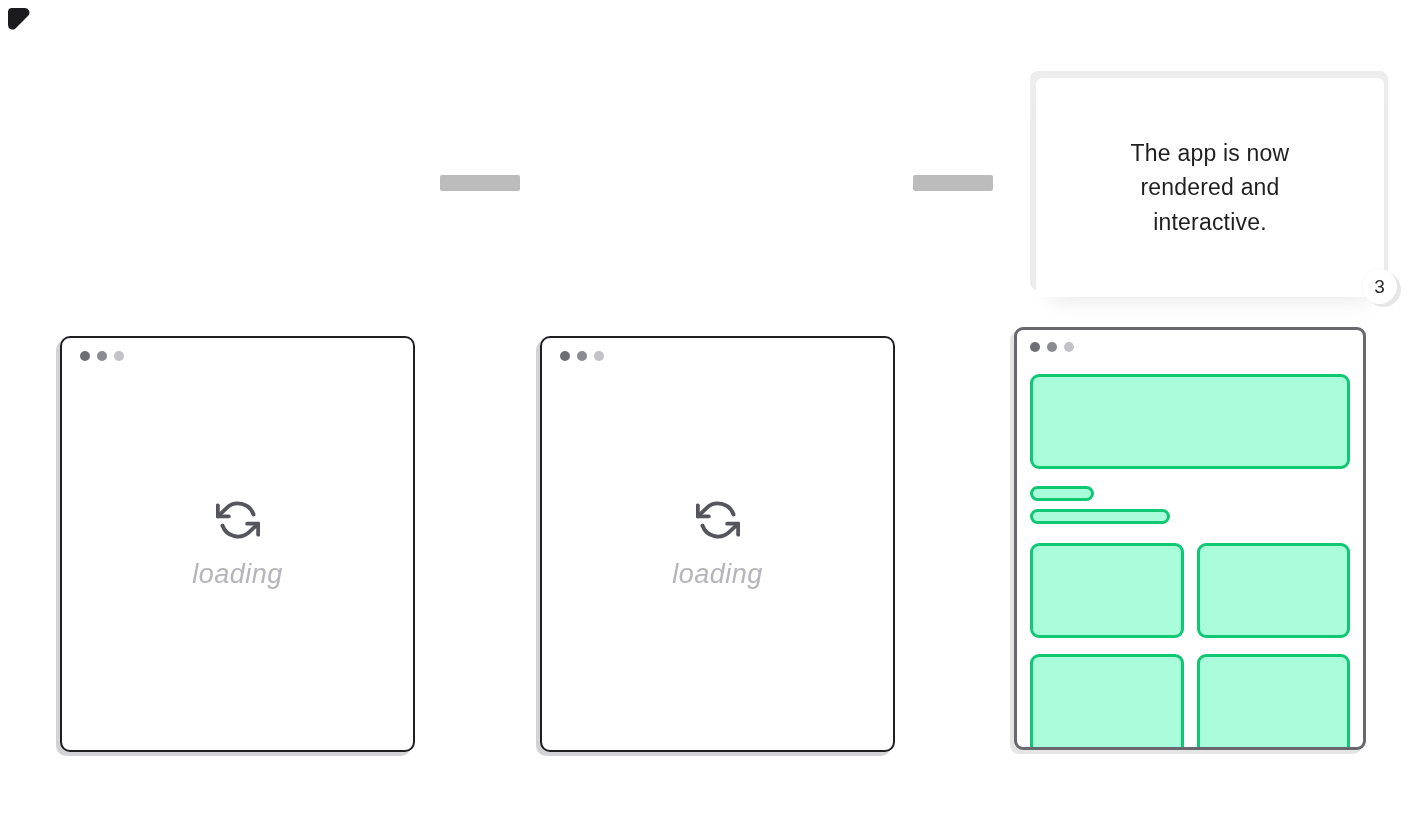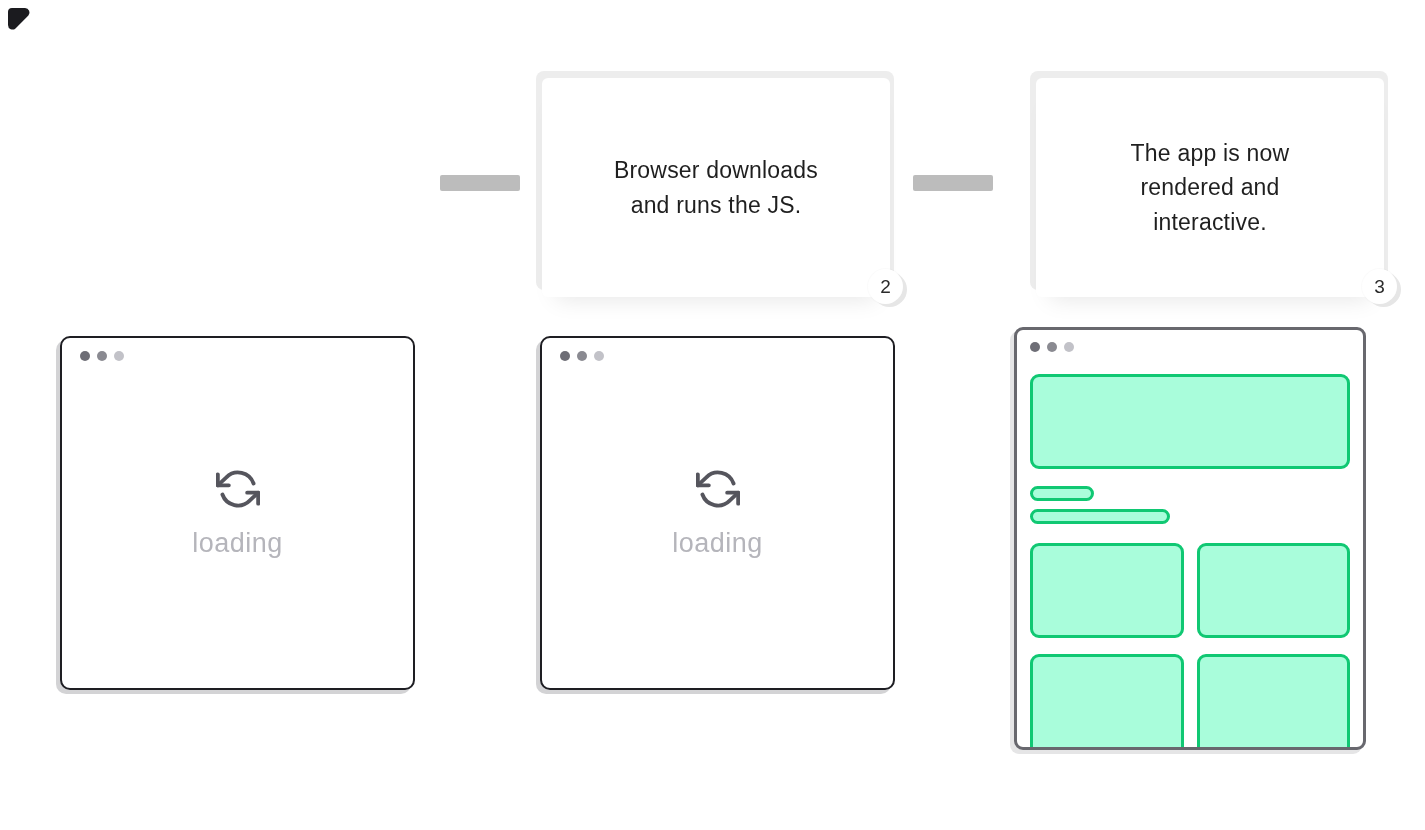--- a/index.html
+++ b/index.html
@@ -54,23 +54,24 @@
   .dash {
     position: absolute; top: 175px; width: 80px; height: 16px;
     background: var(--connector-gray); border-radius: 2px;
   }
   .dash-1 { left: 440px; }
   .dash-2 { left: 913px; }
 
   
   .window { position: absolute; background: #fff; box-sizing: border-box; }
   .win-loading {
-    top: 336px; width: 355px; height: 354px;
+    top: 336px; width: 355px; height: 416px;
     border: 2px solid var(--window-dark-border); border-radius: 10px;
     box-shadow: -4px 4px 0 rgba(110,110,116,0.30);
+    font-style: italic;
   }
   .win-1 { left: 60px; }
   .win-2 { left: 540px; }
   .win-bar { position: absolute; top: 13px; left: 18px; display: flex; gap: 7px; }
   .dot { width: 10px; height: 10px; border-radius: 50%; }
   .dot-1 { background: #6E6E76; }
   .dot-2 { background: #8A8A91; }
   .dot-3 { background: #C2C2C8; }
   .loading-wrap {
     position: absolute; inset: 0;
@@ -105,27 +106,20 @@
 
 <div class="canvas">
 
   <svg class="corner-deco" viewBox="0 0 30 30">
     <path d="M 9 5 L 22 5 A 4.5 4.5 0 0 1 25.4 12.5 L 12.5 25.4 A 4.5 4.5 0 0 1 5 22 L 5 9 A 4 4 0 0 1 9 5 Z" fill="#1B1B1F"></path>
   </svg>
 
 
   <div class="dash dash-1"></div>
 
-  <div class="step step-2">
-    <div class="back"></div>
-    <div class="card">
-      <div class="card-text">Browser downloads and runs the JS.</div>
-    </div>
-    <div class="badge">2</div>
-  </div>
 
   <div class="dash dash-2"></div>
 
   <div class="step step-3">
     <div class="back"></div>
     <div class="card">
       <div class="card-text">The app is now rendered and interactive.</div>
     </div>
     <div class="badge">3</div>
   </div>

